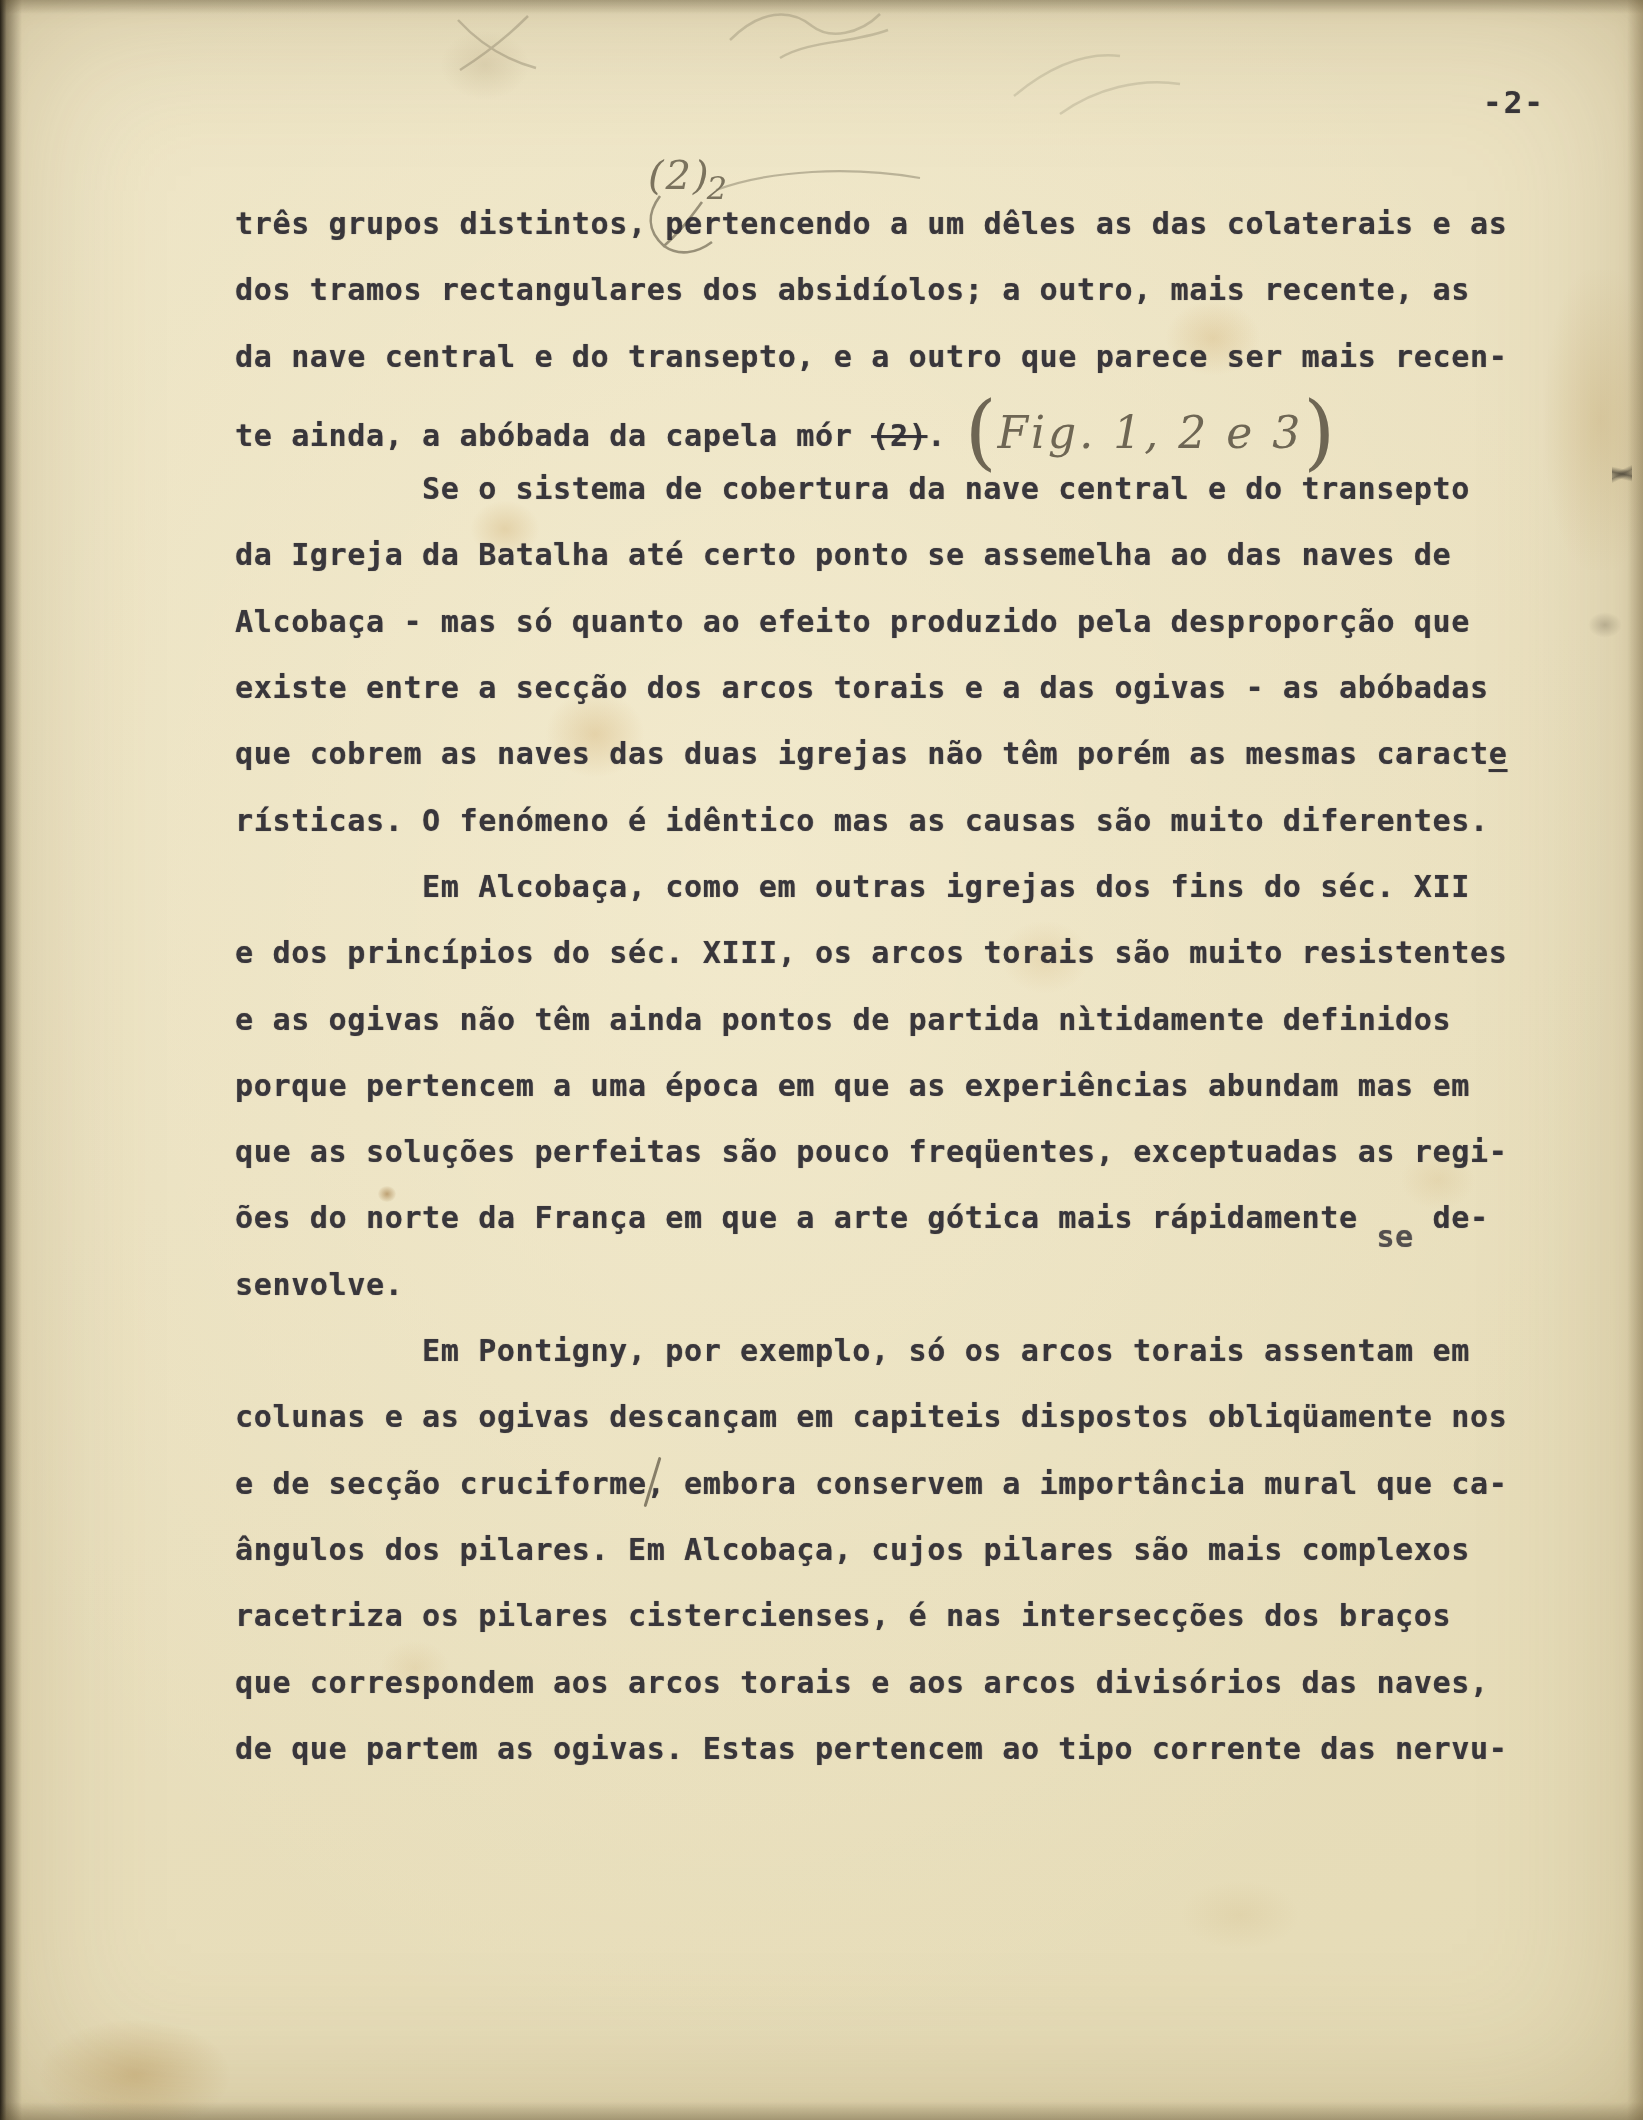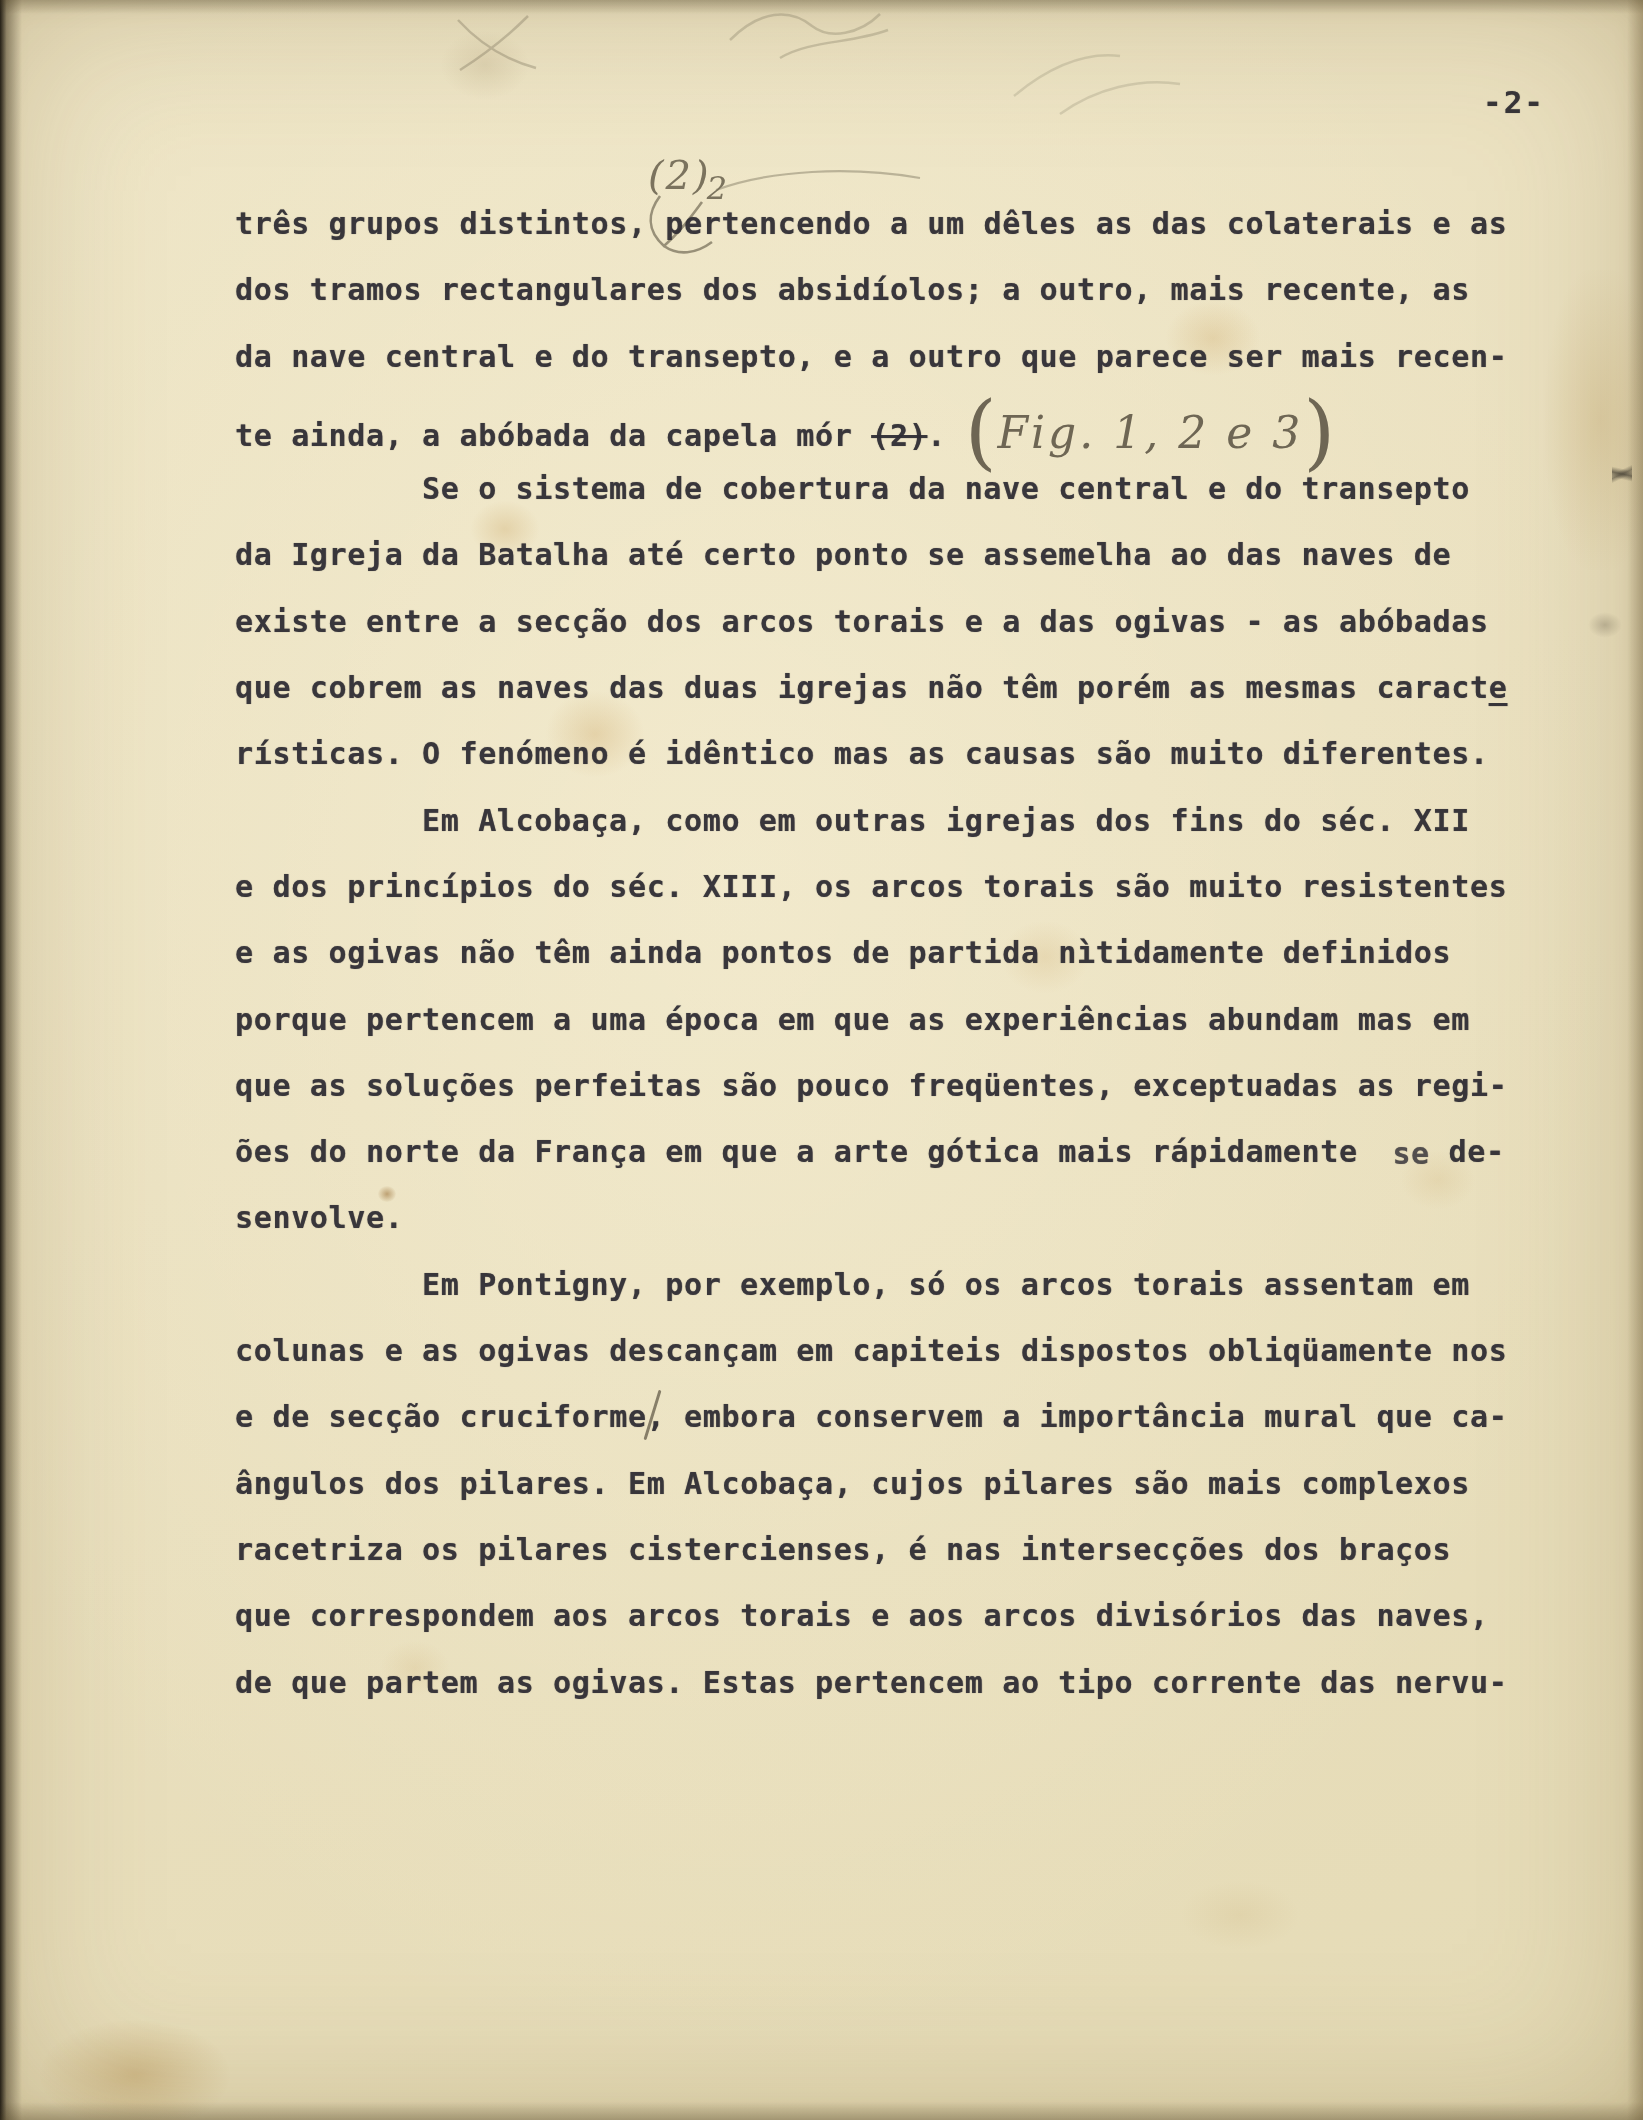--- a/index.html
+++ b/index.html
@@ -56,21 +56,21 @@
     height:66.3px;
     white-space:pre;
     font-size:30px;font-weight:bold;letter-spacing:0.65px;
     color:rgba(47,45,52,0.87);
     text-shadow:0 0 1px rgba(47,45,52,0.5), 0.4px 0.4px 0 rgba(47,45,52,0.25);
   }
   .line.indent{padding-left:187px;}
   .seg{display:inline;}
   .seg-strike{text-decoration:line-through;text-decoration-thickness:3px;}
   .seg-underline{text-decoration:underline;text-underline-offset:5px;text-decoration-thickness:2.5px;}
-  .seg-low{position:relative;top:2px;opacity:0.85;margin-left:16px;}
+  .seg-low{position:relative;top:19px;opacity:0.85;}
   .seg-hand{
     font-family:"DejaVu Serif", serif;font-style:italic;font-weight:normal;
     font-size:44px;color:#6e6654;letter-spacing:3px;
     text-shadow:none;position:relative;top:2px;
   }
   .seg-handparen{
     display:inline-block;line-height:0;
     font-family:"DejaVu Serif", serif;font-weight:normal;font-style:normal;
     font-size:82px;color:#6e6654;text-shadow:none;
     position:relative;top:14px;
@@ -135,20 +135,21 @@
     <path d="M96,40 C150,20 230,16 300,28" stroke="rgba(123,115,94,0.45)" stroke-width="2.2" fill="none"></path>
   </svg>
 
   <div class="text-block">
       <div class="line"><span class="seg">três grupos distintos, pertencendo a um dêles as das colaterais e as</span></div>
       <div class="line"><span class="seg">dos tramos rectangulares dos absidíolos; a outro, mais recente, as</span></div>
       <div class="line"><span class="seg">da nave central e do transepto, e a outro que parece ser mais recen-</span></div>
       <div class="line"><span class="seg">te ainda, a abóbada da capela mór </span><span class="seg seg-strike">(2)</span><span class="seg">. </span><span class="seg seg-handparen">(</span><span class="seg seg-hand">Fig. 1, 2 e 3</span><span class="seg seg-handparen">)</span></div>
       <div class="line indent"><span class="seg">Se o sistema de cobertura da nave central e do transepto</span></div>
       <div class="line"><span class="seg">da Igreja da Batalha até certo ponto se assemelha ao das naves de</span></div>
+      <div class="line"><span class="seg">Alcobaça - mas só quanto ao efeito produzido pela desproporção que</span></div>
       <div class="line"><span class="seg">existe entre a secção dos arcos torais e a das ogivas - as abóbadas</span></div>
       <div class="line"><span class="seg">que cobrem as naves das duas igrejas não têm porém as mesmas caract</span><span class="seg seg-underline">e</span></div>
       <div class="line"><span class="seg">rísticas. O fenómeno é idêntico mas as causas são muito diferentes.</span></div>
       <div class="line indent"><span class="seg">Em Alcobaça, como em outras igrejas dos fins do séc. XII</span></div>
       <div class="line"><span class="seg">e dos princípios do séc. XIII, os arcos torais são muito resistentes</span></div>
       <div class="line"><span class="seg">e as ogivas não têm ainda pontos de partida nìtidamente definidos</span></div>
       <div class="line"><span class="seg">porque pertencem a uma época em que as experiências abundam mas em</span></div>
       <div class="line"><span class="seg">que as soluções perfeitas são pouco freqüentes, exceptuadas as regi-</span></div>
       <div class="line"><span class="seg">ões do norte da França em que a arte gótica mais rápidamente </span><span class="seg seg-low">se</span><span class="seg"> de-</span></div>
       <div class="line"><span class="seg">senvolve.</span></div>

